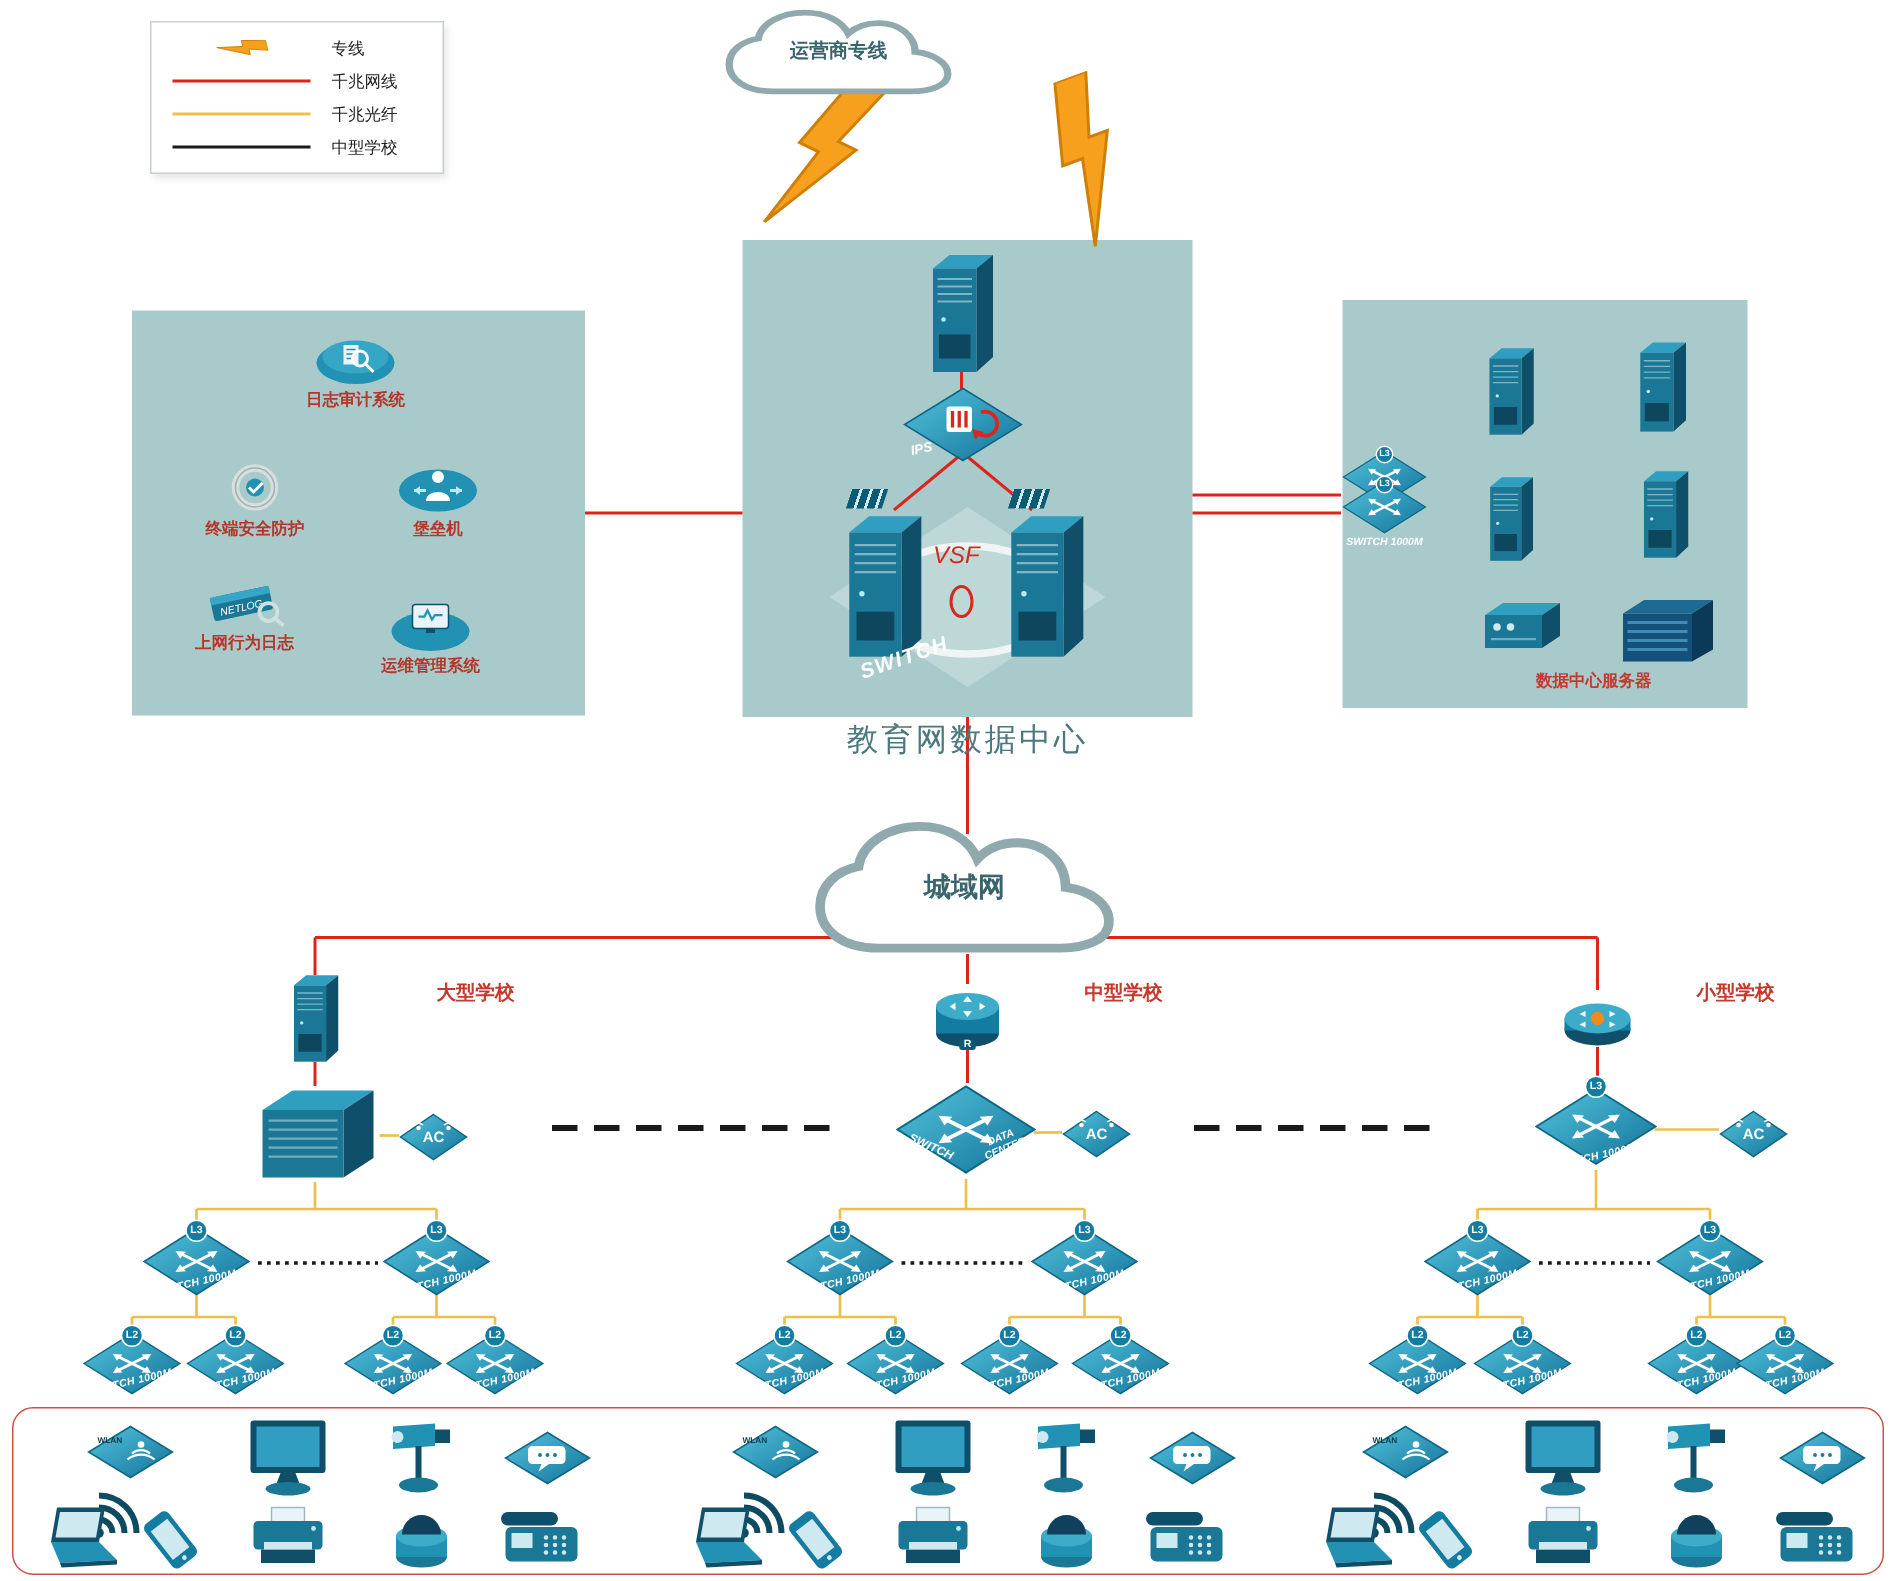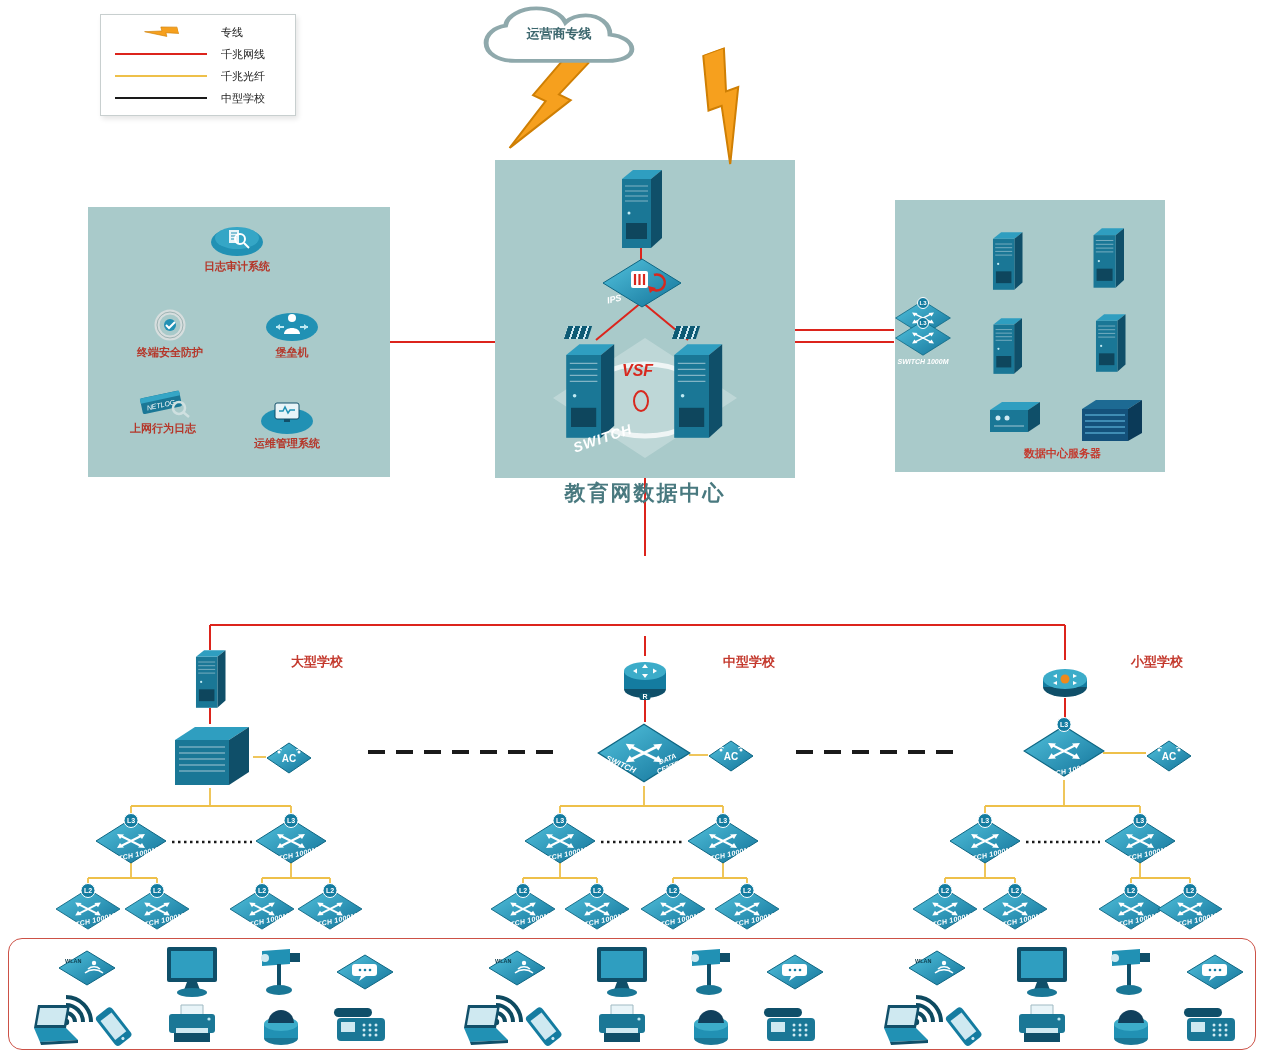--- a/index.html
+++ b/index.html
@@ -22,22 +22,22 @@
 .red-label{position:absolute;color:#c43a2e;font-weight:bold;font-size:13px;z-index:5;white-space:nowrap;}
 .legend{position:absolute;left:100px;top:14px;width:196px;height:102px;background:#fff;border:1px solid #c8cfcf;box-shadow:2px 3px 5px rgba(0,0,0,.10);z-index:6;display:flex;flex-direction:column;justify-content:space-around;padding:6px 8px;}
 .legend-row{display:flex;align-items:center;}
 .legend-sym{width:104px;display:flex;justify-content:center;align-items:center;height:20px;}
 .legend-line{width:92px;border-top:2px solid #000;}
 .legend-label{font-size:11px;color:#222;margin-left:8px;white-space:nowrap;}
 .legend-bolt{width:13px;height:34px;transform:rotate(76deg);}
 .p-item{position:absolute;width:110px;text-align:center;z-index:3;}
 .p-icon{height:38px;display:flex;align-items:flex-end;justify-content:center;}
 .p-label{color:#b5372a;font-weight:bold;font-size:11px;margin-top:1px;white-space:nowrap;}
-.title-main{position:absolute;text-align:center;color:#49797f;font-weight:bold;font-size:21px;letter-spacing:2px;z-index:5;font-family:"Liberation Serif","DejaVu Serif",serif;}
-.vsf-text{position:absolute;color:#d8281e;font-weight:bold;font-style:italic;font-size:16px;z-index:5;}
+.title-main{position:absolute;text-align:center;color:#49797f;font-weight:normal;font-size:21px;letter-spacing:2px;z-index:5;font-family:"Liberation Serif","DejaVu Serif",serif;}
+.vsf-text{position:absolute;color:#d8281e;font-weight:normal;font-style:italic;font-size:16px;z-index:5;}
 .red-ring{position:absolute;border:2px solid #d8281e;border-radius:50%;z-index:5;}
 .switch-big-text{position:absolute;color:#fff;font-weight:bold;font-style:italic;font-size:14px;transform:rotate(-19deg);letter-spacing:1px;z-index:5;}
 .ips-text{position:absolute;color:#fff;font-weight:bold;font-style:italic;font-size:9px;transform:rotate(-12deg);z-index:5;}
 .stack-label{position:absolute;text-align:center;color:#fff;font-size:7px;font-style:italic;font-weight:bold;z-index:5;}
 .big-diamond{position:absolute;background:rgba(255,255,255,.25);clip-path:polygon(50% 0,100% 50%,50% 100%,0 50%);z-index:2;}
 .flag{position:absolute;width:24px;height:13px;transform:skewX(-18deg);background:repeating-linear-gradient(90deg,#0d5a74 0 5px,#cfe9f1 5px 7px);z-index:4;}
 .core-lab1{position:absolute;left:8px;bottom:17px;transform:rotate(24deg);font-size:8px;font-style:italic;font-weight:bold;color:#fff;z-index:4;}
 .core-lab2{position:absolute;right:0;bottom:15px;transform:rotate(-22deg);font-size:7px;font-style:italic;font-weight:bold;color:#fff;width:44px;text-align:center;line-height:1.15;z-index:4;}
 .router-badge{position:absolute;bottom:0;left:50%;transform:translateX(-50%);background:#0d5a74;color:#fff;font-size:7px;font-weight:bold;padding:0 3px;border-radius:2px;z-index:4;}
 .ep-group{position:absolute;top:946px;width:372px;height:104px;z-index:3;}
@@ -415,20 +415,26 @@
       <use href="#sym-tower"></use>
     </svg>
   <svg class="dev" style="left:982px;top:398px;width:62px;height:38px">
       <use href="#sym-storage"></use>
     </svg>
   <svg class="dev" style="left:1076px;top:396px;width:72px;height:46px">
       <use href="#sym-rack"></use>
     </svg>
   <div class="red-label" style="left:995px;top:446px;width:135px;text-align:center;font-size:11px">数据中心服务器</div>
 
+  <div class="cloud" style="left:536px;top:541px;width:214px;height:99px">
+    <svg viewBox="0 0 200 100" preserveAspectRatio="none">
+        <use href="#sym-cloud"></use>
+      </svg>
+    <span class="cloud-text" style="font-size:18px">城域网</span>
+  </div>
 
   <span class="red-label" style="left:291px;top:653px">大型学校</span>
   <span class="red-label" style="left:723px;top:653px">中型学校</span>
   <span class="red-label" style="left:1131px;top:653px">小型学校</span>
 
   <svg class="dev" style="left:188px;top:648px;width:44px;height:62px">
       <use href="#sym-tower"></use>
     </svg>
   <svg class="dev" style="left:167px;top:722px;width:88px;height:66px">
       <use href="#sym-chassis"></use>

